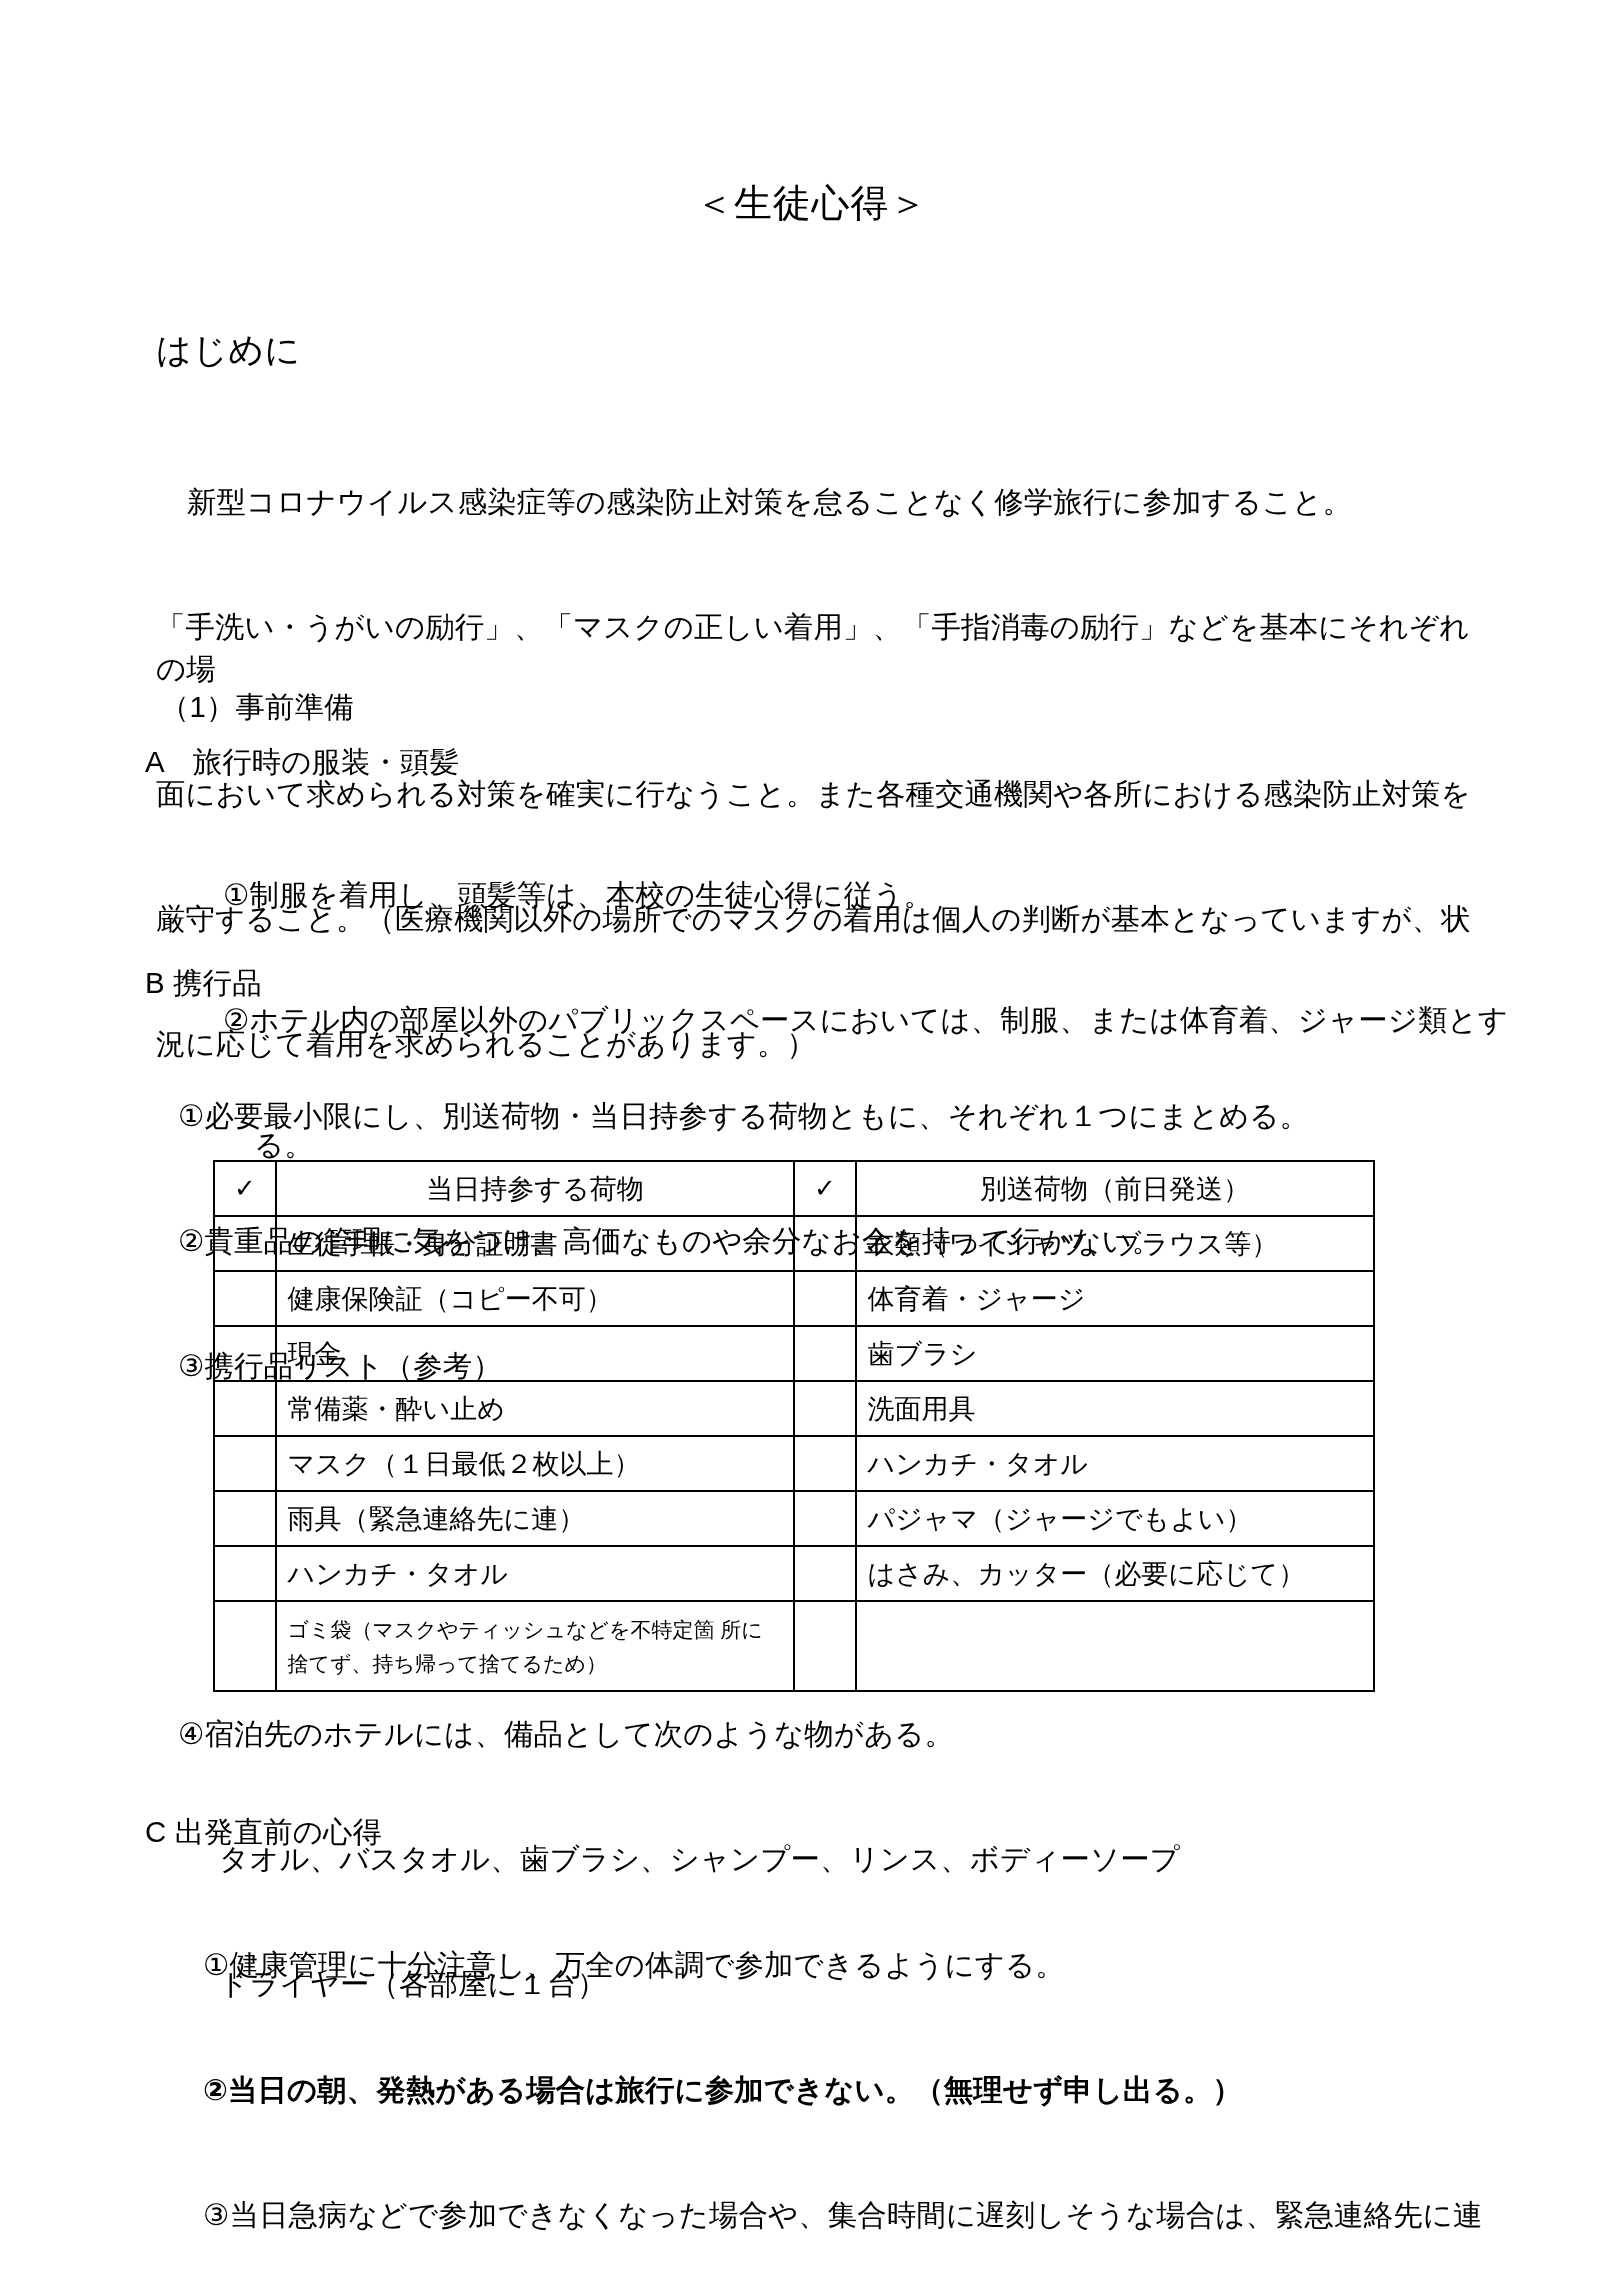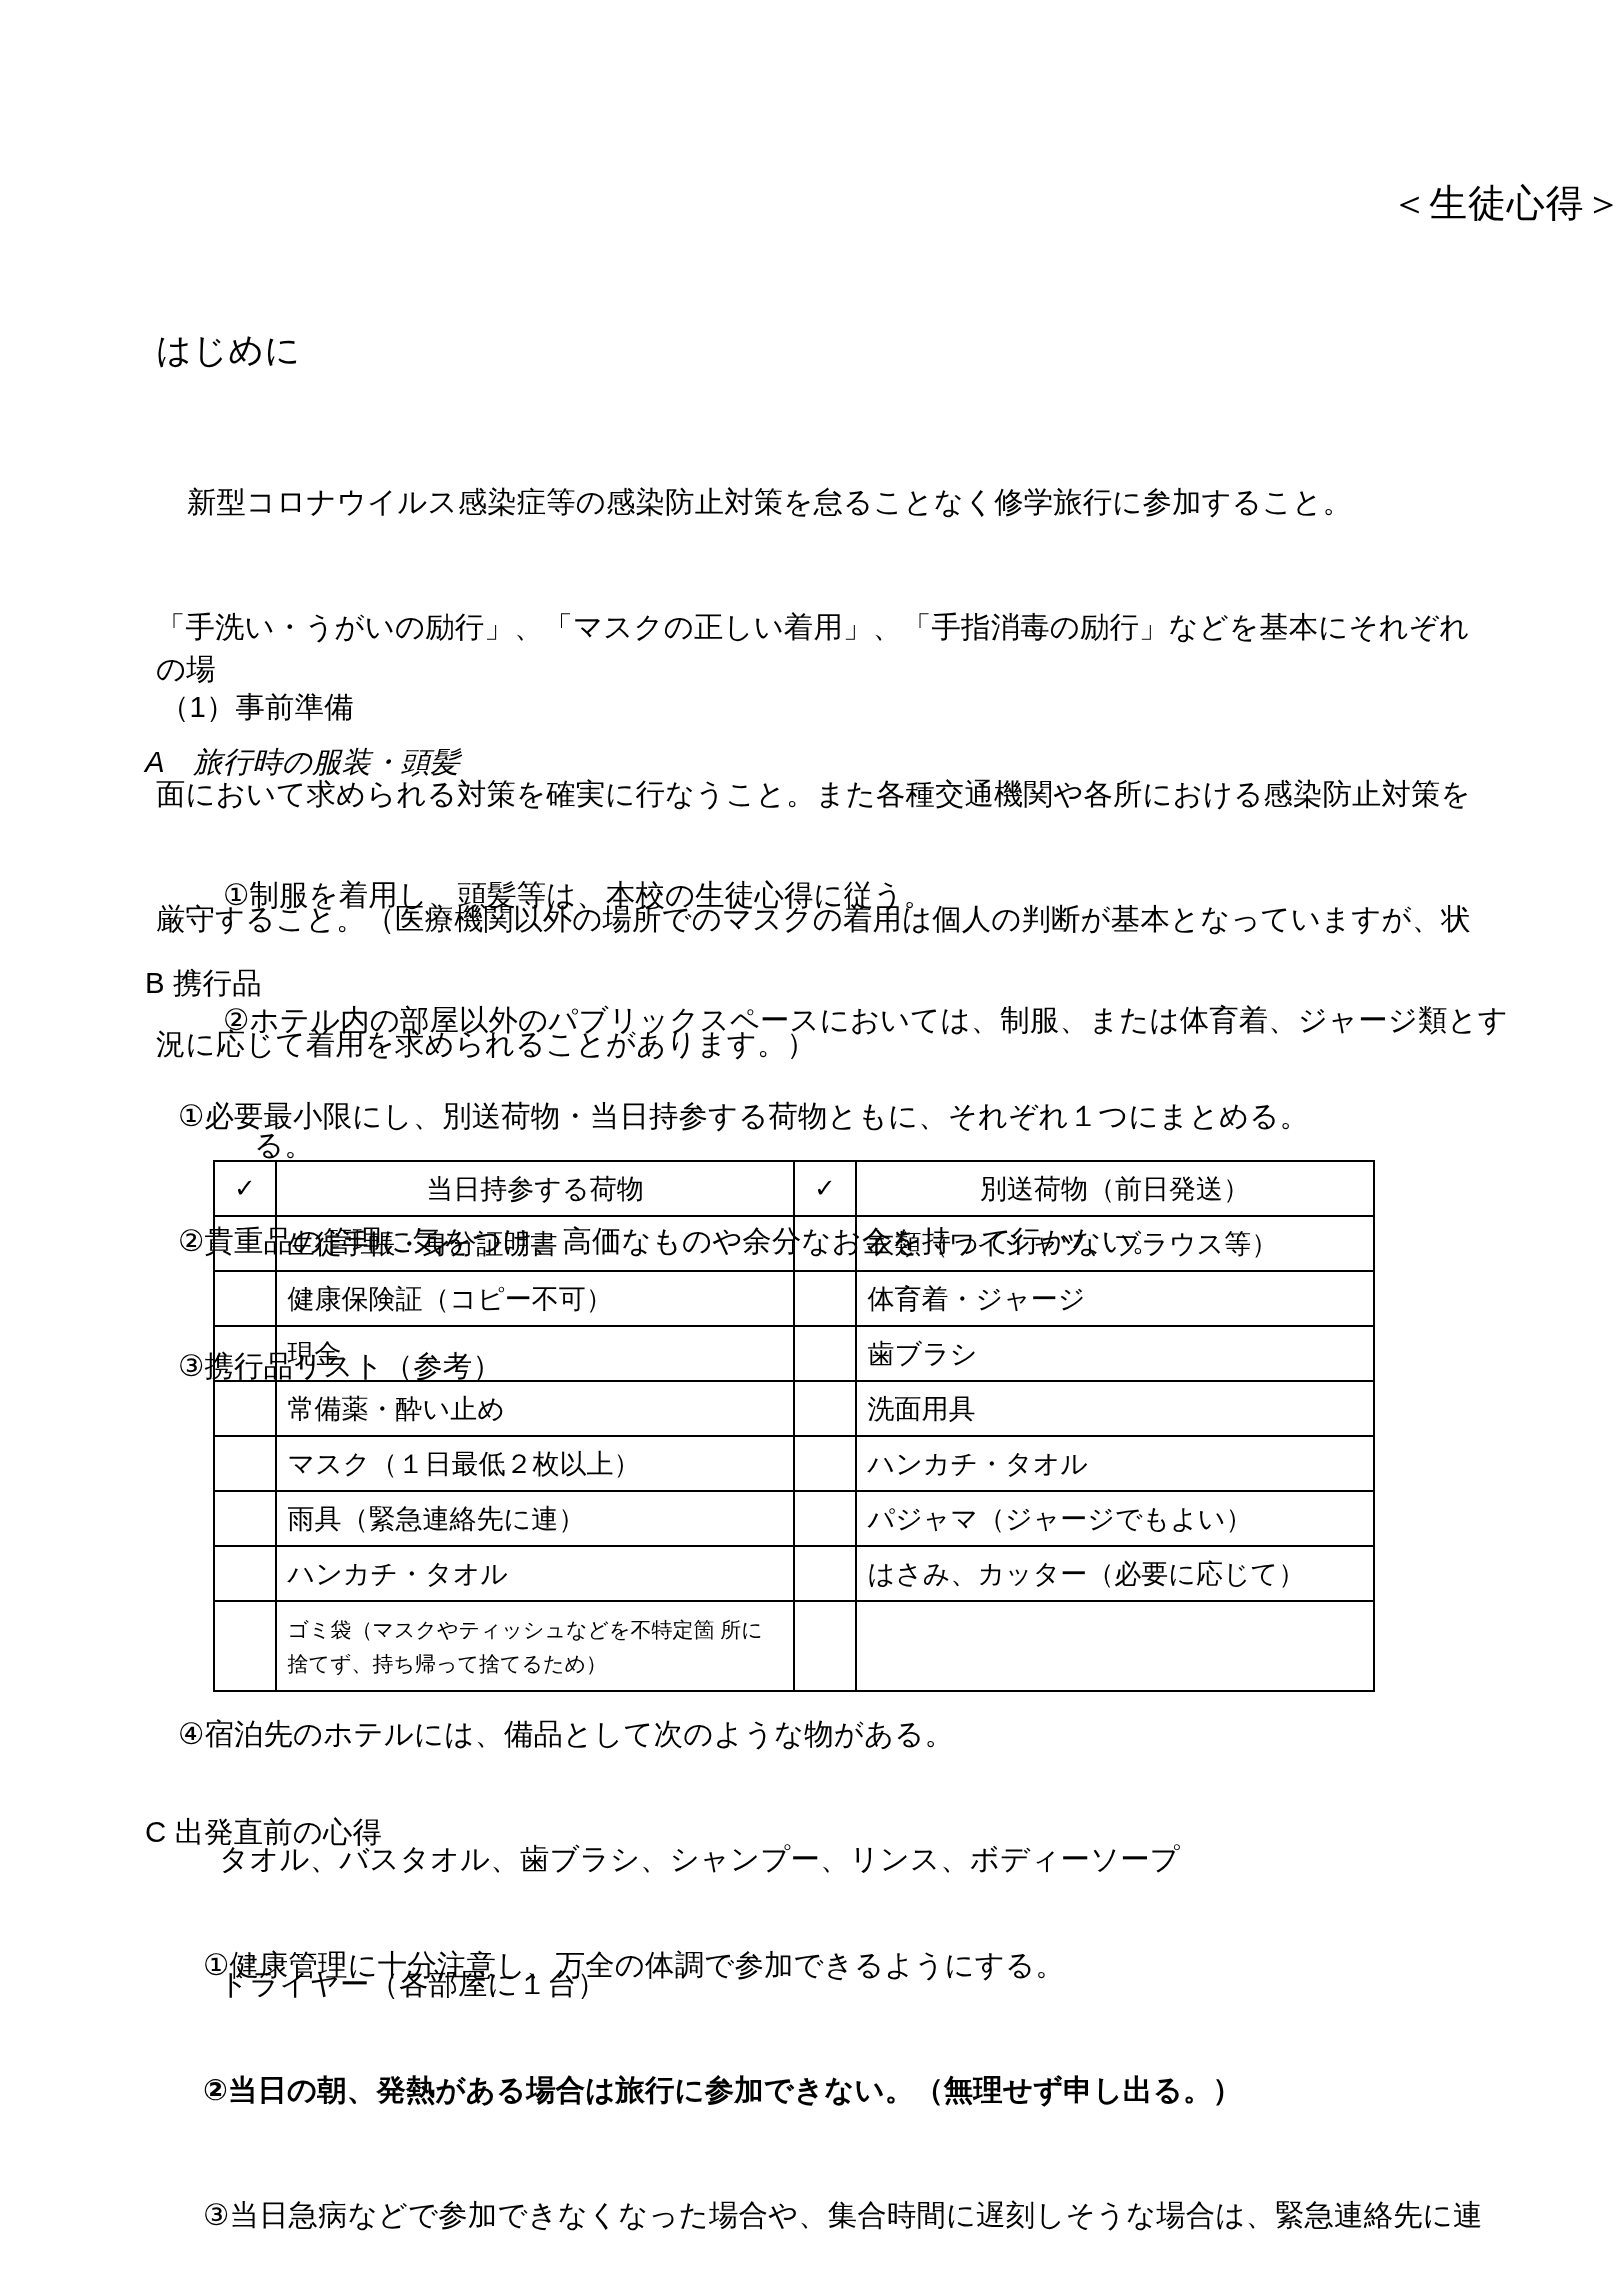--- a/index.html
+++ b/index.html
@@ -19,21 +19,21 @@
     box-sizing: border-box;
     overflow: hidden;
   }
 
   
   .doc-title {
     position: absolute;
     top: 181px;
     left: 0;
     width: 1623px;
-    text-align: right;
+    text-align: center;
     font-size: 38px;
     line-height: 1.2;
     letter-spacing: 0.02em;
     font-weight: 400;
   }
 
   
   .block {
     position: absolute;
     font-size: 29.4px;
@@ -67,21 +67,20 @@
     left: 160px;
     top: 686px;
     font-size: 29.4px;
   }
 
   
   #block-a-heading {
     left: 145px;
     top: 741px;
     font-size: 29.4px;
-    font-style: italic;
   }
   #block-a-items {
     left: 178px;
     top: 790px;
     width: 1309px;
     margin-left: 45px;
   }
   #block-a-items .item { display: block; }
   #block-a-items .cont { display: block; padding-left: 31px; }
 

